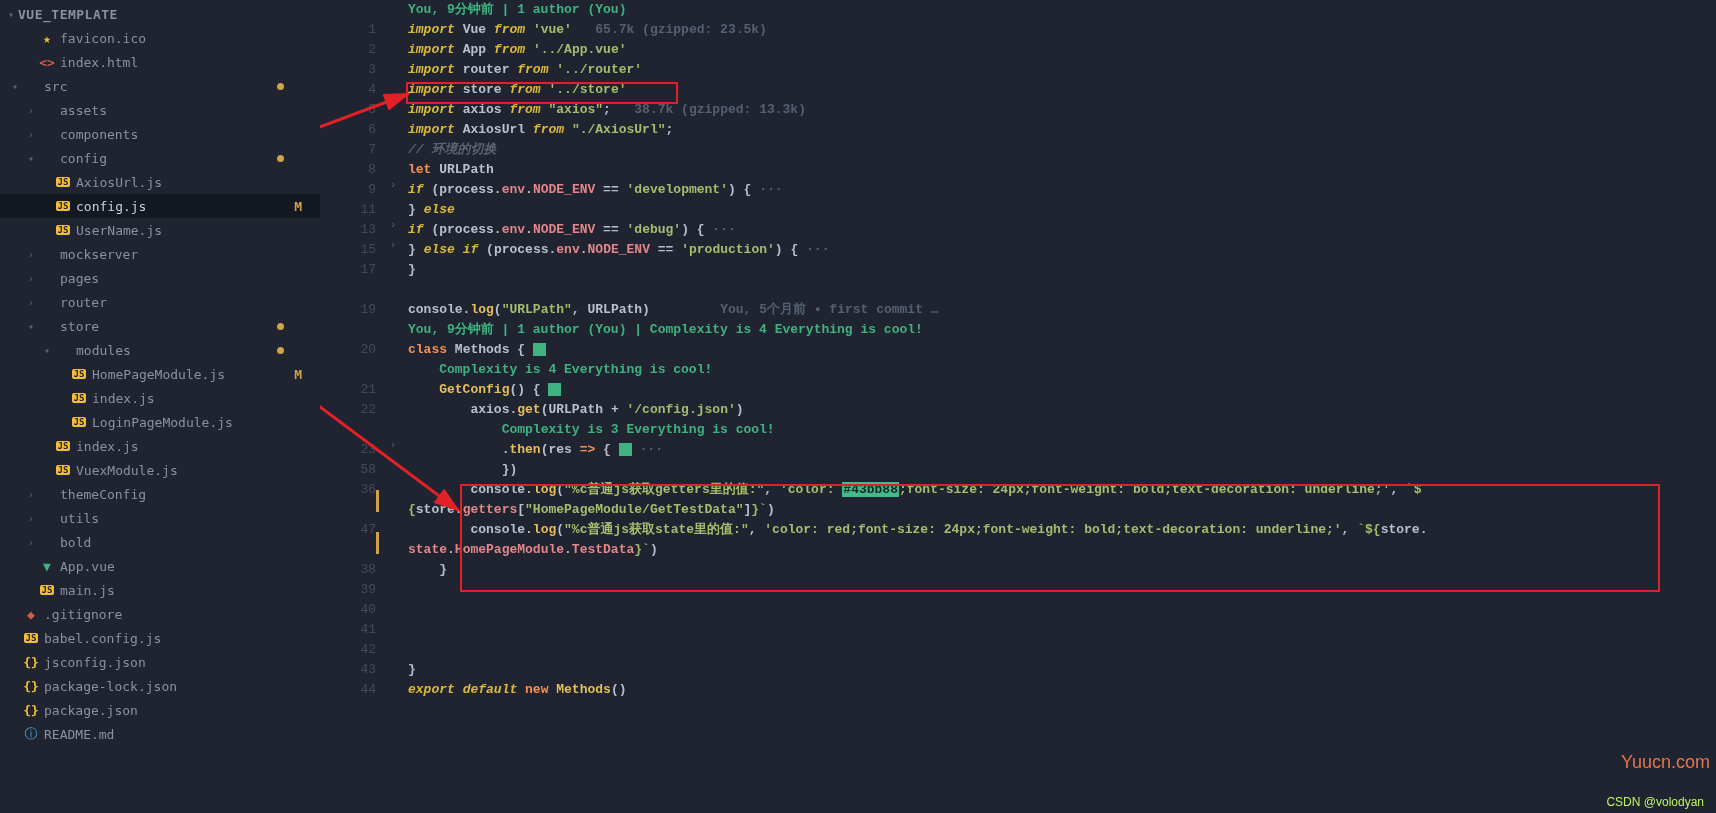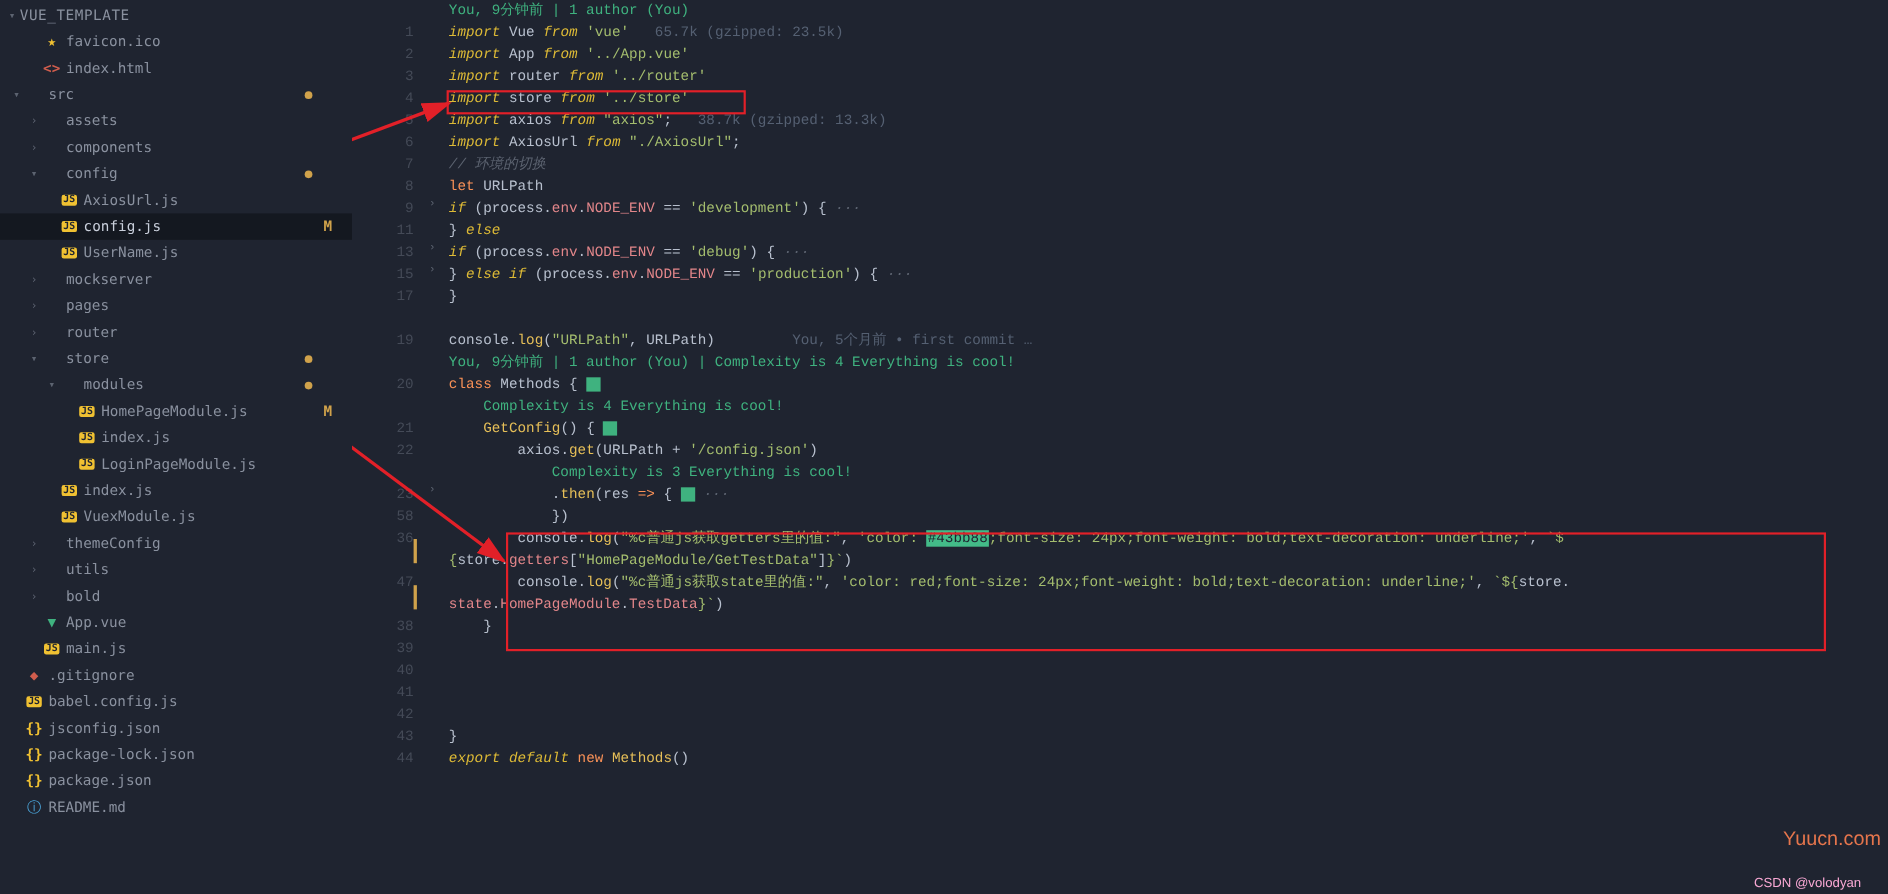--- a/index.html
+++ b/index.html
@@ -86,20 +86,21 @@
     background: #1f2430;
   }
   .gutter .ln { height: 20px; line-height: 20px; }
   .fold-gutter { width: 18px; position: relative; }
   .fold-mark { position:absolute; left:0; color:#5c6370; font-size:10px; }
   .code {
     flex: 1;
     line-height: 20px;
     white-space: pre;
     position: relative;
+    font-weight: bold;
   }
   .code-line { height: 20px; white-space: pre; }
   .kw   { color: #ddba36; font-style: italic; }
   .kw2  { color: #f99157; }
   .fn   { color: #e6bf58; }
   .var  { color: #b8c0ce; }
   .str  { color: #a4bd6e; }
   .prop { color: #e2868a; }
   .cmt  { color: #5c6370; font-style: italic; }
   .gitlens { color: #556072; font-style: normal; }
@@ -108,35 +109,35 @@
   .pun  { color: #b8c0ce; }
   .green-box { display:inline-block; width:13px; height:13px; background:#3fb27f; vertical-align:middle; }
   .hex-box { background:#43bb88; color:#1f2430; padding:0 1px; }
   
   .red-box-1 {
     position: absolute;
     border: 2px solid #e22028;
     pointer-events: none;
   }
   .watermark { position:absolute; right:6px; bottom:40px; color:#e5754c; font-size:18px; font-family:sans-serif; }
-  .csdn { position:absolute; right:24px; bottom:4px; color:#f9a8d4; font-size:12px; font-family:sans-serif; }
+  .csdn { position:absolute; right:12px; bottom:4px; color:#bef264; font-size:12px; font-family:sans-serif; }
   
   .modbar {
     position:absolute; left:366px; width:3px; background:#d0a24b;
   }
   
   svg.arrow { position:absolute; pointer-events:none; }
 </style>
 </head>
 <body>
 
 <div class="sidebar">
   <div class="tree-row" style="padding-left:4px">
     <span class="chev">▾</span>
-    <span class="tree-label" style="font-weight:400;letter-spacing:0.5px;color:#8a919f">VUE_TEMPLATE</span>
+    <span class="tree-label" style="font-weight:700;letter-spacing:0.5px;color:#8a919f">VUE_TEMPLATE</span>
   </div>
   <div id="tree-body">
       <div class="tree-row" style="padding-left: 24px;">
         <span class="chev"></span>
         <span class="ficon">
           <span class="star-icon">★</span>
         </span>
         <span class="tree-label">favicon.ico</span>
       </div>
       <div class="tree-row" style="padding-left: 24px;">

